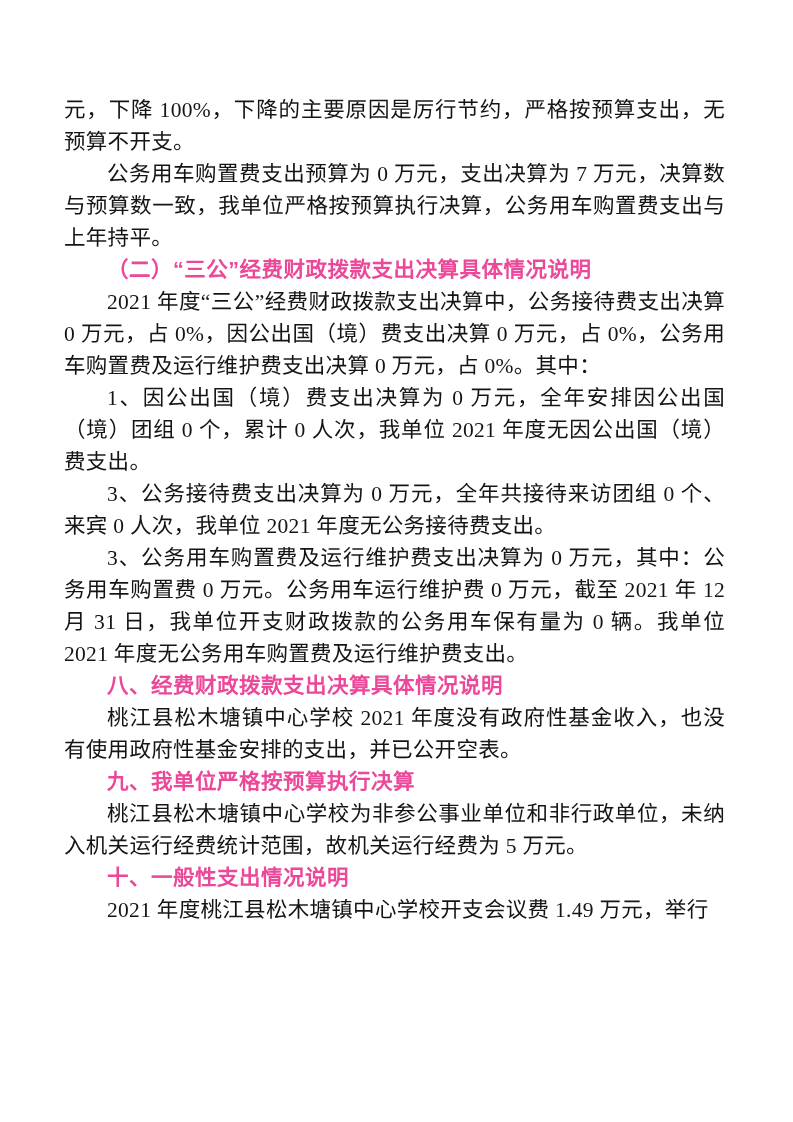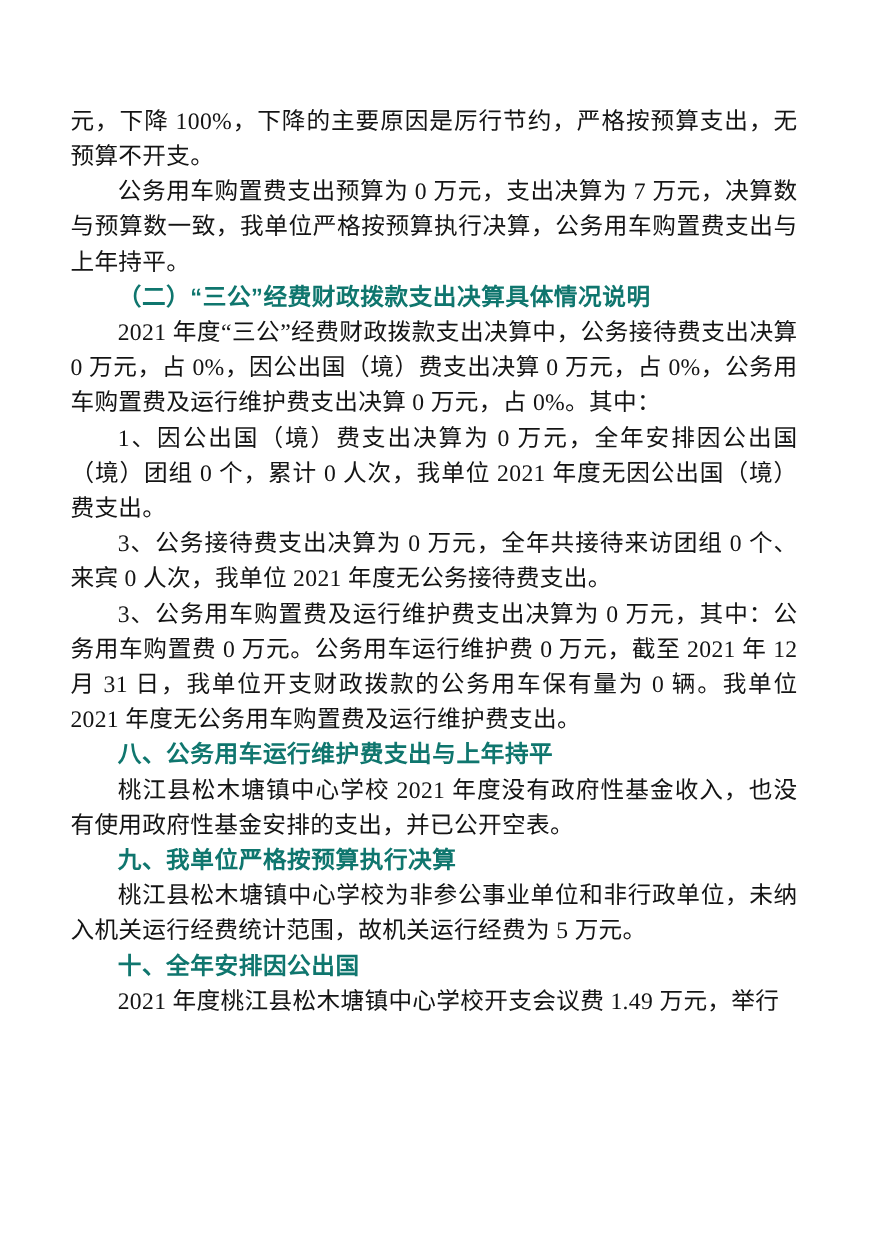--- a/index.html
+++ b/index.html
@@ -29,36 +29,36 @@
     color: #141414;
     text-align: justify;
     letter-spacing: 0.3px;
   }
   .para.indent {
     text-indent: 43px;
   }
   .para.heading {
     font-family: "Liberation Sans", "DejaVu Sans", sans-serif;
     font-weight: 700;
-    color: #0f766e;
+    color: #ec4899;
     letter-spacing: 0.5px;
   }
 </style>
 </head>
 <body>
 
 <div class="page" style="background: rgb(255, 255, 255);">
   <div class="doc-body">
       <p class="para">元，下降 100%，下降的主要原因是厉行节约，严格按预算支出，无预算不开支。</p>
       <p class="para indent">公务用车购置费支出预算为 0 万元，支出决算为 7 万元，决算数与预算数一致，我单位严格按预算执行决算，公务用车购置费支出与上年持平。</p>
       <p class="para indent heading">（二）“三公”经费财政拨款支出决算具体情况说明</p>
       <p class="para indent">2021 年度“三公”经费财政拨款支出决算中，公务接待费支出决算 0 万元，占 0%，因公出国（境）费支出决算 0 万元，占 0%，公务用车购置费及运行维护费支出决算 0 万元，占 0%。其中：</p>
       <p class="para indent">1、因公出国（境）费支出决算为 0 万元，全年安排因公出国（境）团组 0 个，累计 0 人次，我单位 2021 年度无因公出国（境）费支出。</p>
       <p class="para indent">3、公务接待费支出决算为 0 万元，全年共接待来访团组 0 个、来宾 0 人次，我单位 2021 年度无公务接待费支出。</p>
       <p class="para indent">3、公务用车购置费及运行维护费支出决算为 0 万元，其中：公务用车购置费 0 万元。公务用车运行维护费 0 万元，截至 2021 年 12 月 31 日，我单位开支财政拨款的公务用车保有量为 0 辆。我单位 2021 年度无公务用车购置费及运行维护费支出。</p>
-      <p class="para indent heading">八、公务用车运行维护费支出与上年持平</p>
+      <p class="para indent heading">八、经费财政拨款支出决算具体情况说明</p>
       <p class="para indent">桃江县松木塘镇中心学校 2021 年度没有政府性基金收入，也没有使用政府性基金安排的支出，并已公开空表。</p>
       <p class="para indent heading">九、我单位严格按预算执行决算</p>
       <p class="para indent">桃江县松木塘镇中心学校为非参公事业单位和非行政单位，未纳入机关运行经费统计范围，故机关运行经费为 5 万元。</p>
-      <p class="para indent heading">十、全年安排因公出国</p>
+      <p class="para indent heading">十、一般性支出情况说明</p>
       <p class="para indent">2021 年度桃江县松木塘镇中心学校开支会议费 1.49 万元，举行</p>
     </div>
 </div>
 
 </body></html>

